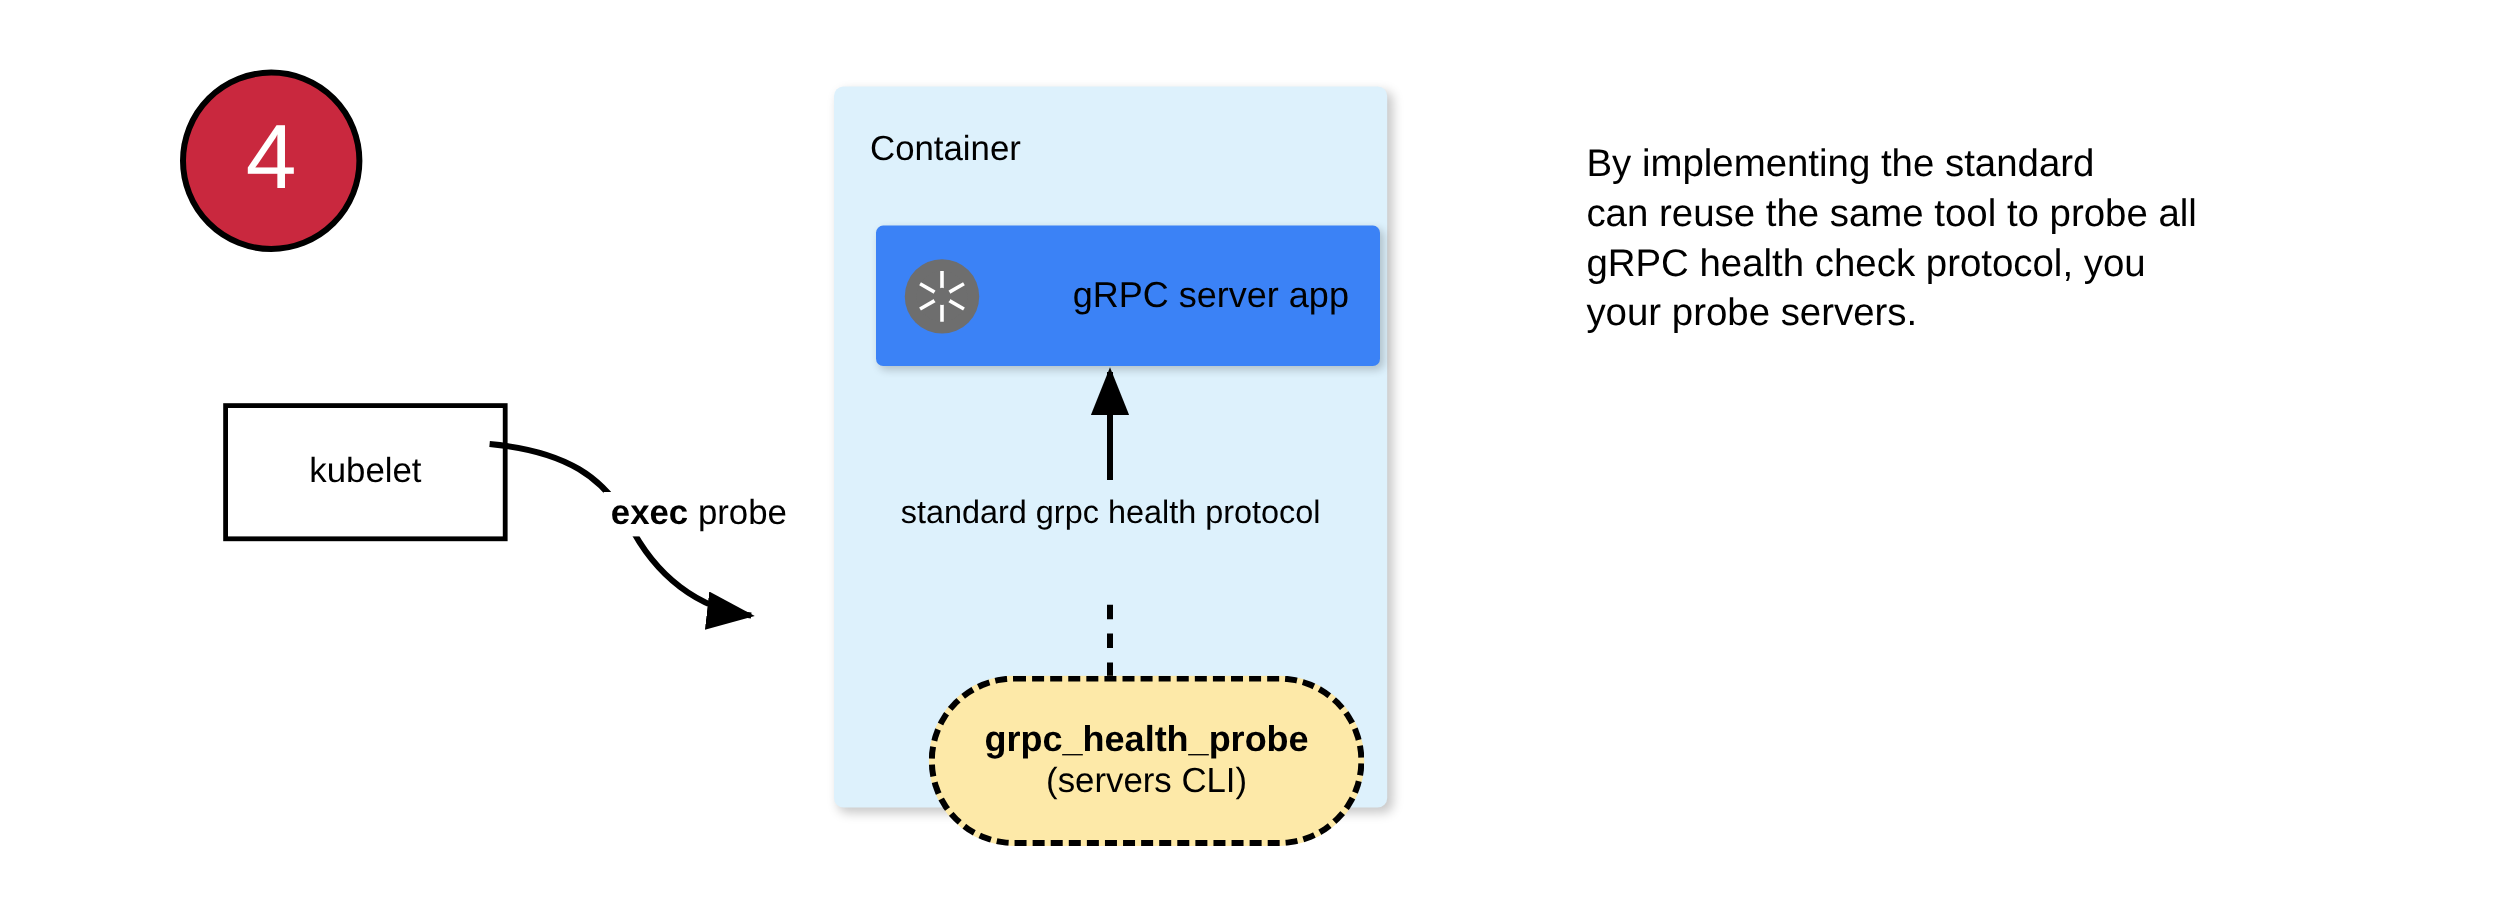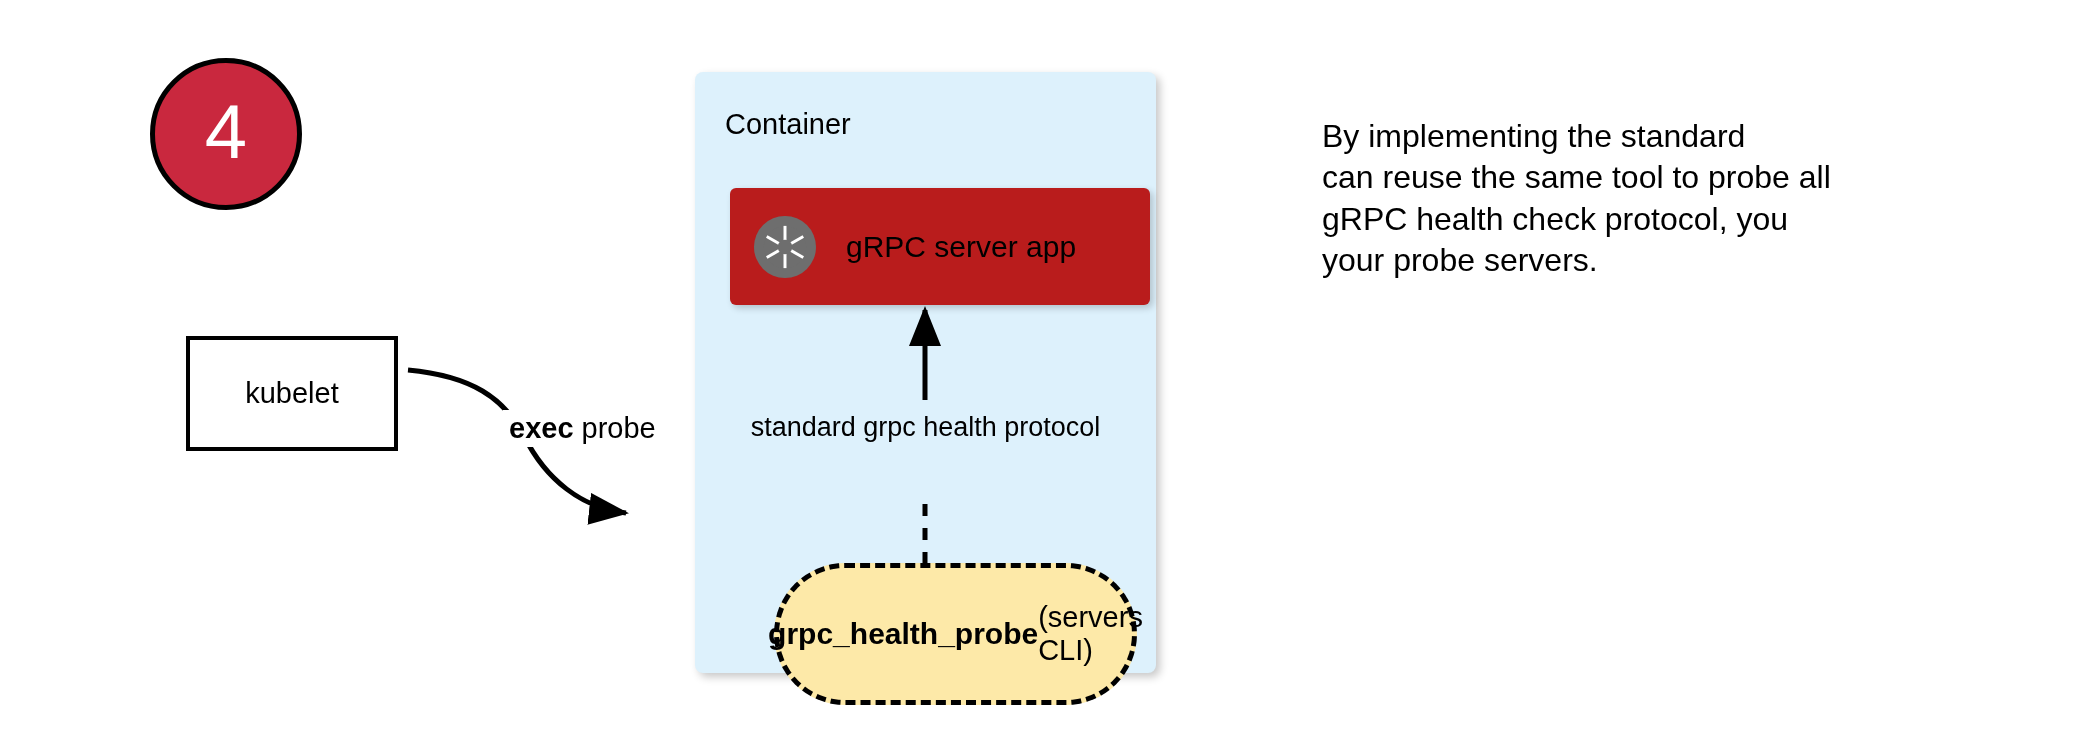--- a/index.html
+++ b/index.html
@@ -38,21 +38,21 @@
     font-weight: 400;
     letter-spacing: 0;
     transform: translateY(-2px);
   }
 
   
   #kubelet-box {
     position: absolute;
     left: 186px;
     top: 336px;
-    width: 212px;
+    width: 237px;
     height: 115px;
     background: #ffffff;
     border: 4px solid #000000;
     box-sizing: border-box;
     display: flex;
     align-items: center;
     justify-content: center;
   }
   #kubelet-box .label {
     font-size: 29px;
@@ -93,27 +93,28 @@
     color: #000000;
   }
 
   
   #grpc-server-card {
     position: absolute;
     left: 35px;
     top: 116px;
     width: 420px;
     height: 117px;
-    background: #b91c1c;
+    background: #3b82f6;
     border-radius: 6px;
     box-shadow: 3px 3px 7px rgba(0,0,0,0.20);
     display: flex;
     align-items: center;
     box-sizing: border-box;
     padding-left: 22px;
+    gap: 48px;
   }
   #grpc-logo-icon { flex: 0 0 auto; width: 66px; height: 66px; }
   #grpc-server-card .label {
     font-size: 30px;
     margin-left: 28px;
     color: #000000;
     white-space: nowrap;
   }
 
   
@@ -143,21 +144,21 @@
     position: absolute;
     left: 79px;
     top: 491px;
     width: 363px;
     height: 142px;
     background: #fde9a8;
     border: 5px dashed #000000;
     border-radius: 71px;
     box-sizing: border-box;
     display: flex;
-    flex-direction: row;
+    flex-direction: column;
     align-items: center;
     justify-content: center;
     z-index: 5;
   }
   #health-probe-node .title {
     font-size: 30px;
     font-weight: bold;
     color: #000000;
     line-height: 1.15;
   }

